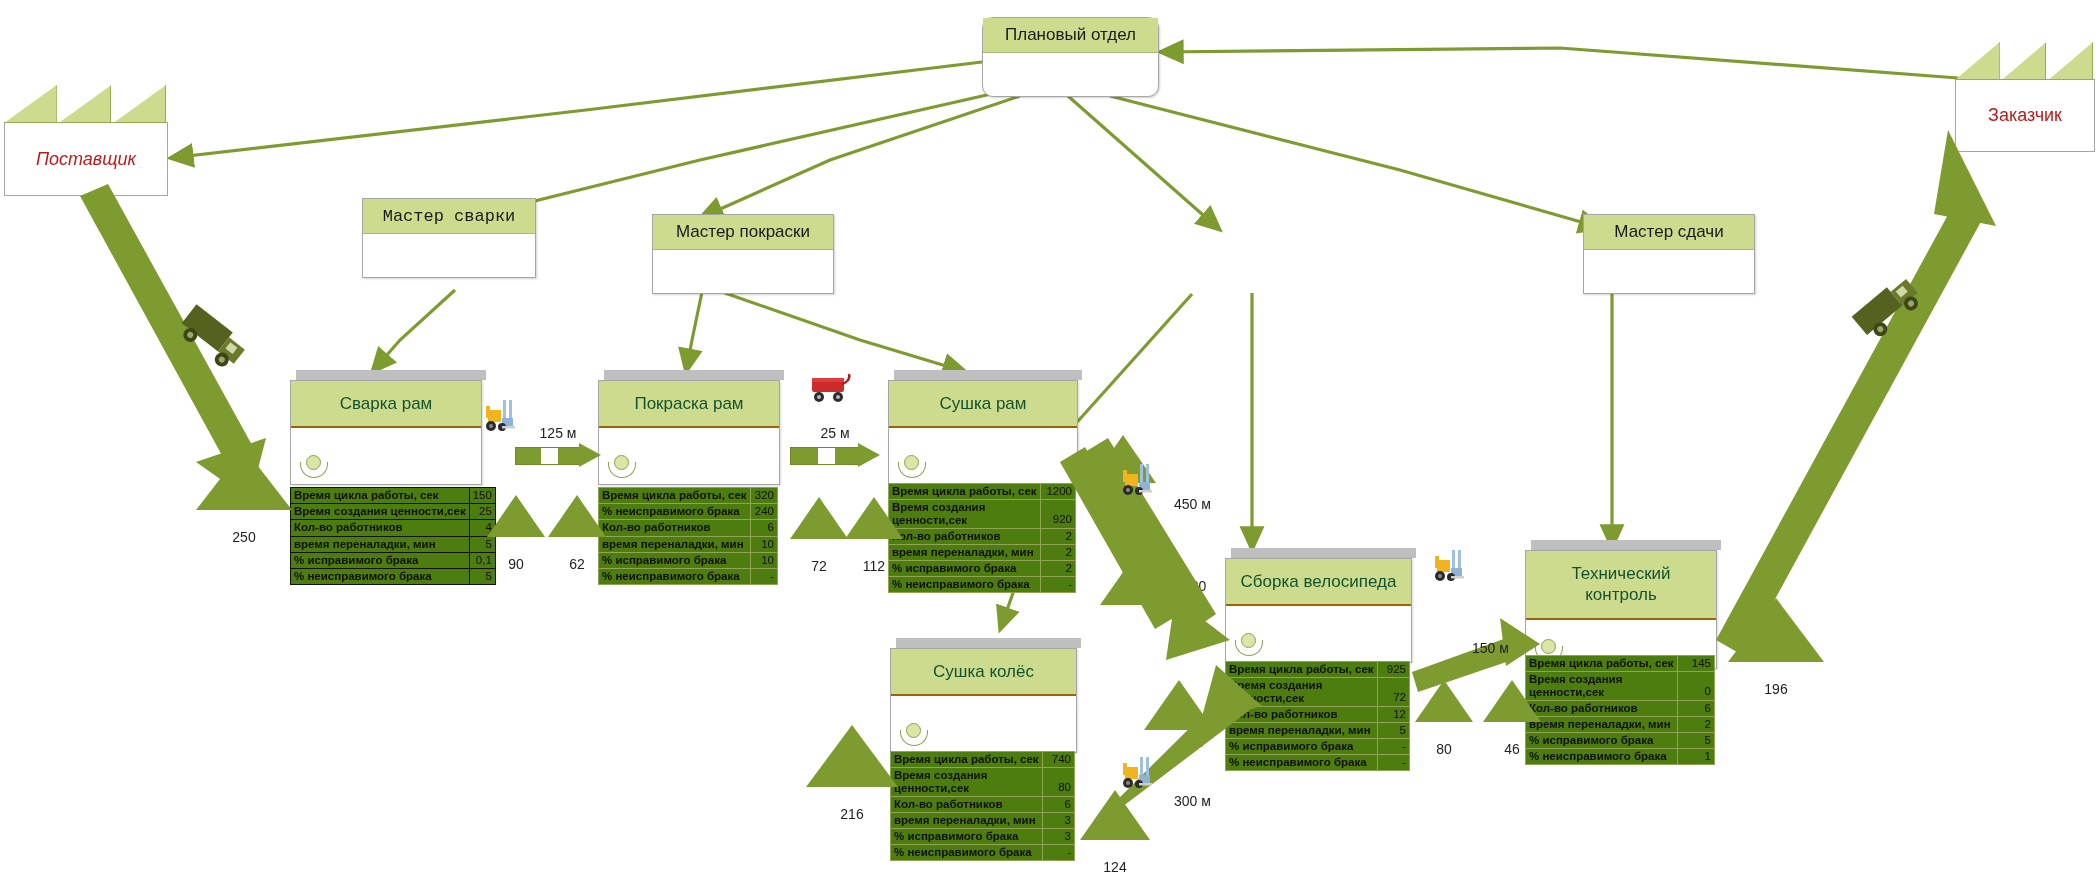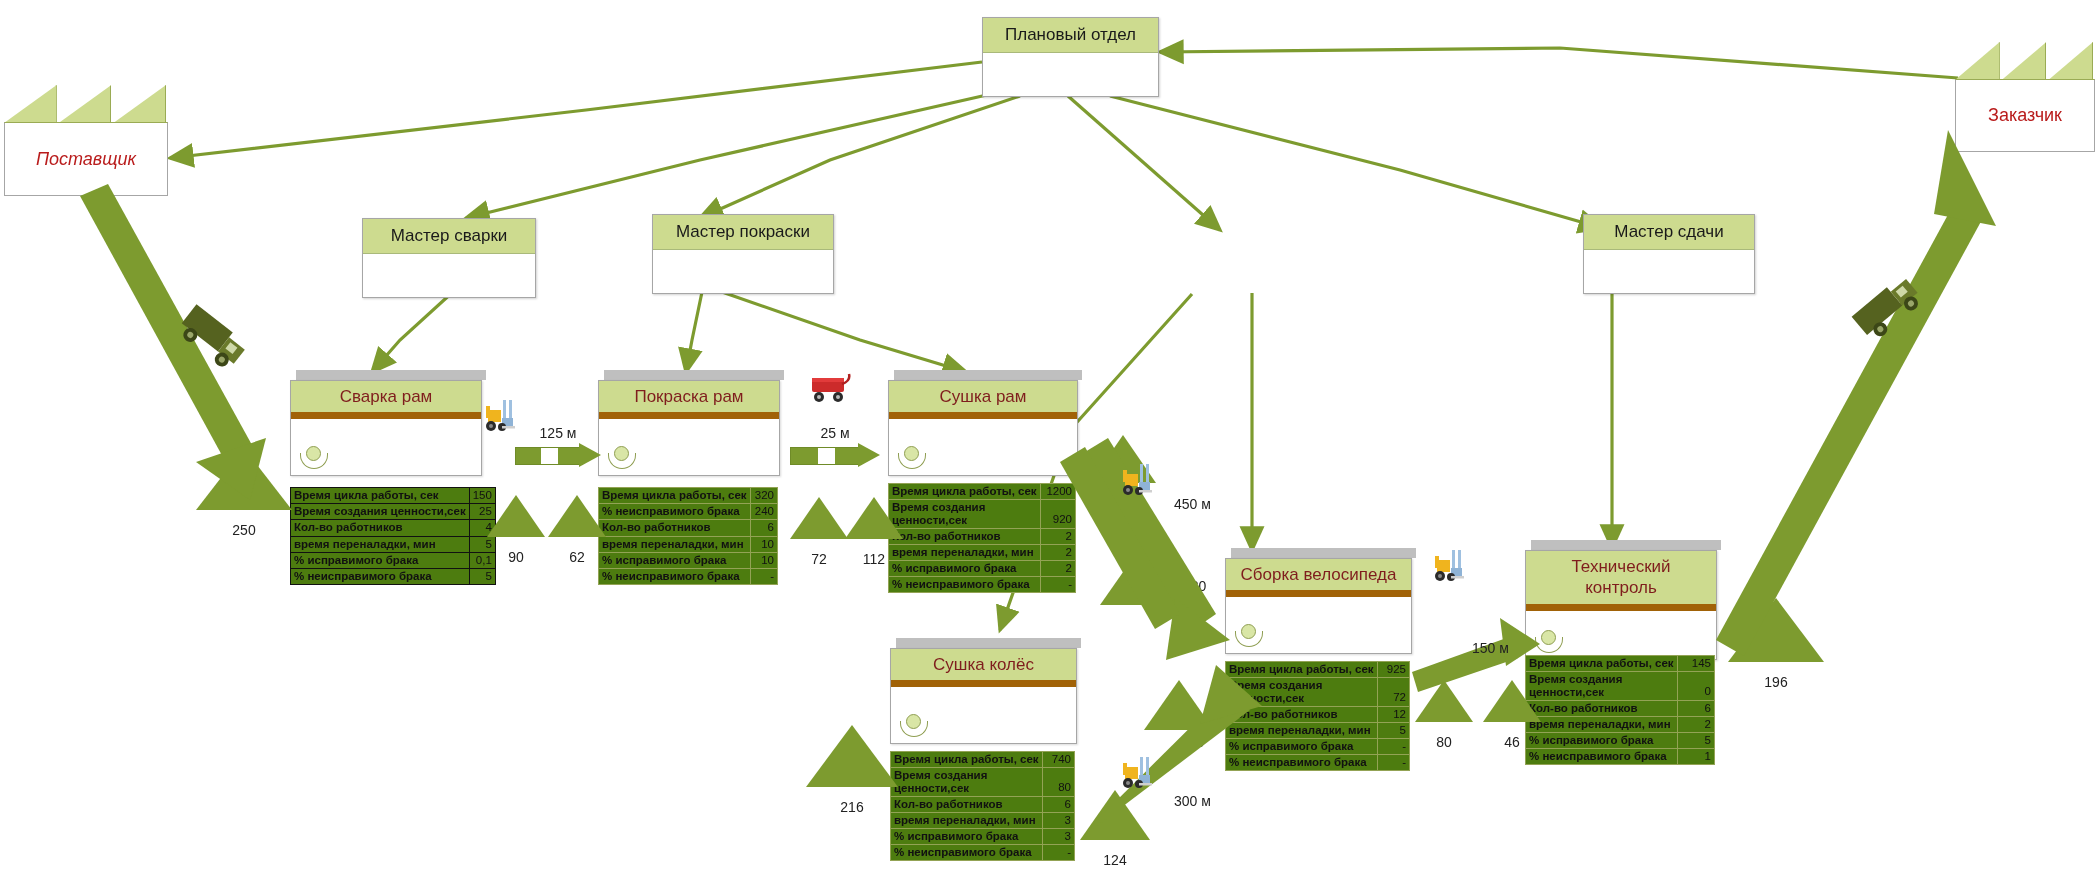--- a/index.html
+++ b/index.html
@@ -25,22 +25,22 @@
       display:flex;align-items:center;justify-content:center;
       font-size:17px;color:#1a1a1a;height:34px;}
   .databox .empty{height:100%;}
 
   
   .proc{position:absolute;}
   .proc .caprail{position:absolute;left:6px;right:-6px;top:-10px;height:10px;background:#bfbfbf;}
   .proc .box{position:absolute;left:0;top:0;width:100%;
       border:1px solid #a6a6a6;background:#fff;
       box-shadow:1px 1px 2px rgba(0,0,0,.15);}
-  .proc .title{background:#cddb8f;border-bottom:7px solid #a16207;
-      text-align:center;font-size:17px;color:#7f1d1d;padding:5px 2px;line-height:1.25;}
+  .proc .title{background:#cddb8f;border-bottom:2px solid #a16207;
+      text-align:center;font-size:17px;color:#14532d;padding:12px 2px;line-height:1.25;}
   .proc .opzone{position:relative;height:56px;}
   .proc .oper{position:absolute;left:9px;bottom:7px;width:26px;height:22px;}
   .proc .oper .head{position:absolute;left:6px;top:0;width:13px;height:13px;border-radius:50%;
       background:#d9e6a6;border:1px solid #8f9e52;}
   .proc .oper .arc{position:absolute;left:0;top:7px;width:26px;height:15px;
       border:1px solid #8f9e52;border-top:none;border-radius:0 0 16px 16px;}
 
   
   table.dt{position:absolute;border-collapse:collapse;background:#4d7c0f;
       font-size:11.5px;font-weight:bold;color:#111;}
@@ -48,21 +48,21 @@
   table.dt td.v{text-align:right;width:30px;font-weight:normal;}
   table.dt.olive td{border-color:#93a355;}
   table.dt td.wrap{white-space:normal;line-height:1.1;}
 
   
   .tri{position:absolute;}
   .tri .shape{width:100%;height:100%;background:#7d9b2f;
       clip-path:polygon(50% 0,100% 100%,0 100%);
       filter:drop-shadow(2px 2px 1px rgba(0,0,0,.25));}
   .tri .lbl{position:absolute;left:50%;transform:translateX(-50%);
-      top:100%;margin-top:12px;font-size:14px;color:#222;white-space:nowrap;}
+      top:100%;margin-top:19px;font-size:14px;color:#222;white-space:nowrap;}
 
   
   .push{position:absolute;height:24px;}
   .push .tail{position:absolute;left:0;top:4px;height:16px;right:18px;
       background:linear-gradient(to right,#7d9b2f 0 38%,#fff 38% 62%,#7d9b2f 62% 100%);
       border:1px solid #6f8b28;border-right:none;}
   .push .head{position:absolute;right:0;top:0;width:22px;height:24px;background:#7d9b2f;
       clip-path:polygon(0 0,100% 50%,0 100%);}
   .push .dist{position:absolute;left:50%;transform:translateX(-50%);bottom:100%;
       margin-bottom:2px;font-size:14px;color:#222;white-space:nowrap;}
@@ -133,26 +133,26 @@
     <div class="roof">
       <span></span>
         <span></span>
         <span></span>
     </div>
     <div class="body">
       <span>Заказчик</span>
     </div>
   </div>
 
-  <div class="databox" style="left:982px;top:17px;width:175px;height:78px;">
+  <div class="databox" style="left:982px;top:17px;width:175px;height:78px;border-radius:11px;">
     <div class="hdr">Плановый отдел</div>
     <div class="empty"></div>
   </div>
 
-  <div class="databox" style="left:362px;top:218px;width:172px;height:78px;">
+  <div class="databox" style="left:362px;top:198px;width:172px;height:78px;font-family:Liberation Mono, monospace;">
     <div class="hdr">Мастер сварки</div>
     <div class="empty"></div>
   </div>
 
   <div class="databox" style="left:652px;top:214px;width:180px;height:78px;">
     <div class="hdr">Мастер покраски</div>
     <div class="empty"></div>
   </div>
 
 

